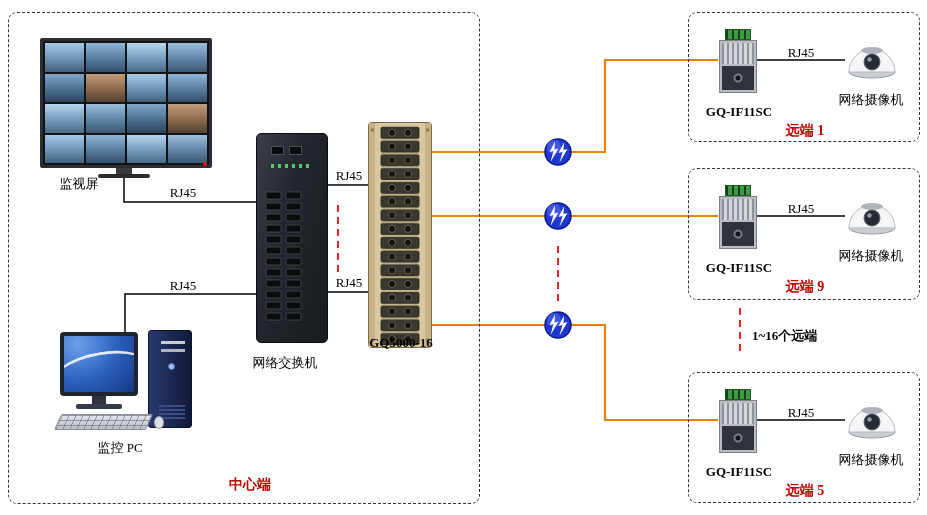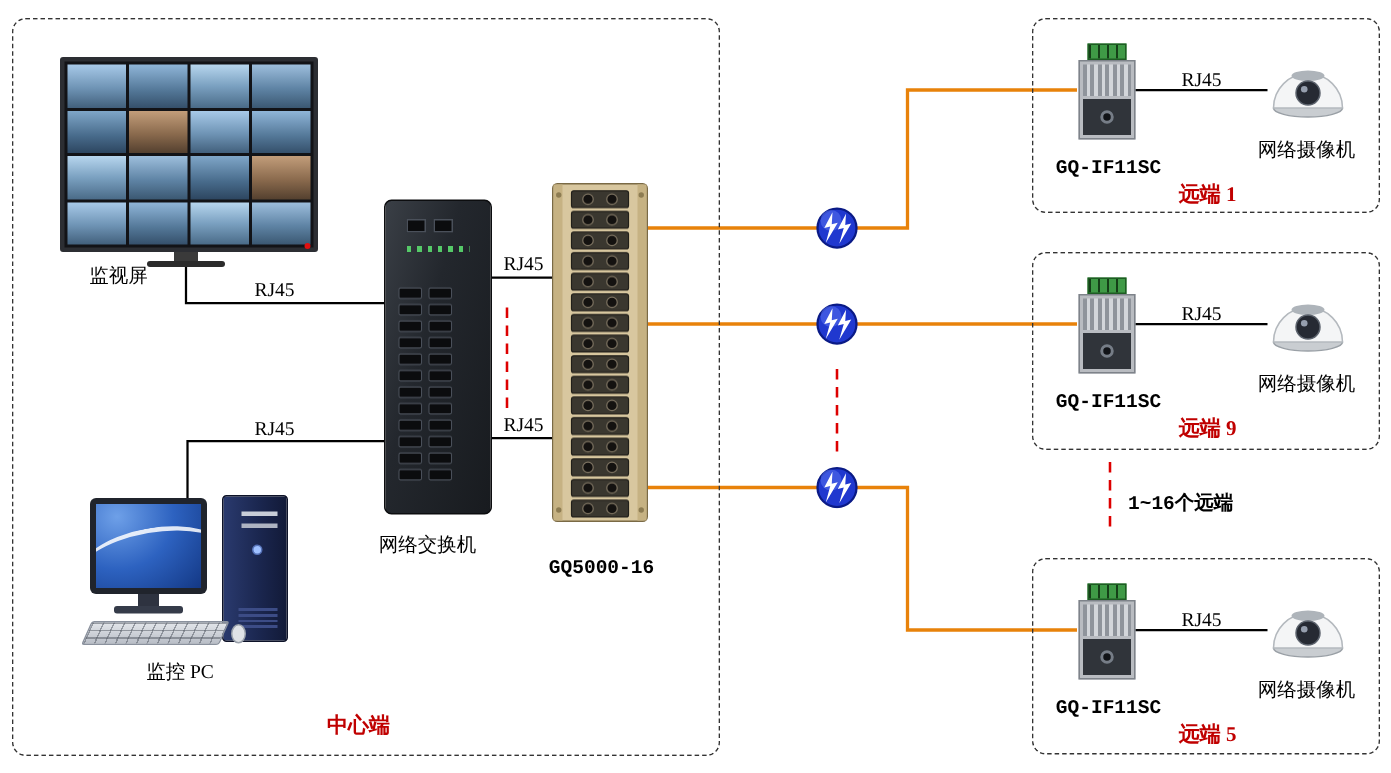--- a/index.html
+++ b/index.html
@@ -14,21 +14,21 @@
   .remote-box.r1 { top:12px;  height:130px; }
   .remote-box.r2 { top:168px; height:132px; }
   .remote-box.r16{ top:372px; height:131px; }
 
   .wires { position:absolute; left:0; top:0; }
   .wires .blk { stroke:#000; stroke-width:1.5; fill:none; }
   .wires .org { stroke:#e8820a; stroke-width:2.2; fill:none; }
   .wires .red { stroke:#dd0000; stroke-width:1.7; stroke-dasharray:7 5; fill:none; }
 
   .lbl { position:absolute; font-size:13px; color:#000; text-align:center; line-height:1.15; white-space:nowrap; }
-  .lbl.bold { font-weight:bold;font-family:Liberation Mono, monospace; }
+  .lbl.bold { font-weight:bold; }
   .lbl.red { color:#c00000; font-weight:bold; font-size:14px; }
 
   
   .wall { position:absolute; left:40px; top:38px; width:172px; height:130px;
           background:#121317; border:3px solid #2c2e33; border-radius:2px;
           display:grid; grid-template-columns:repeat(4,1fr); grid-template-rows:repeat(4,1fr);
           gap:2px; padding:2px; }
   .wall i { display:block; }
   .wall i:nth-child(6n+1){ background:linear-gradient(180deg,#a7c9e8 0%,#6e93b4 55%,#42607c 100%); }
   .wall i:nth-child(6n+2){ background:linear-gradient(180deg,#8fb5d8 0%,#537797 60%,#35506b 100%); }
@@ -179,21 +179,21 @@
       <rect x="0.5" y="0.5" width="63" height="225" rx="3" fill="#d8c79f" stroke="#7a6a45"></rect>
       <rect x="1" y="1" width="6" height="224" fill="#c6b283"></rect>
       <rect x="57" y="1" width="6" height="224" fill="#c6b283"></rect>
       <rect x="0" y="4" width="64" height="220" fill="url(#gqrows)"></rect>
       <circle cx="4.5" cy="8" r="1.8" fill="#8d7c52"></circle>
       <circle cx="4.5" cy="218" r="1.8" fill="#8d7c52"></circle>
       <circle cx="59.5" cy="8" r="1.8" fill="#8d7c52"></circle>
       <circle cx="59.5" cy="218" r="1.8" fill="#8d7c52"></circle>
     </svg>
   </div>
-  <div class="lbl bold" style="left:353px;top:372px;width:96px">GQ5000-16</div>
+  <div class="lbl bold" style="left:353px;top:336px;width:96px">GQ5000-16</div>
 
   <div class="pc">
     <div class="tower">
       <span class="drive1"></span>
       <span class="drive2"></span>
       <span class="power"></span>
       <span class="vents"></span>
     </div>
     <div class="monitor">
       <div class="screen"></div>
@@ -203,21 +203,21 @@
     <div class="keyboard"></div>
     <div class="mouse"></div>
   </div>
   <div class="lbl" style="left:78px;top:441px;width:84px">监控 PC</div>
 
   <div class="lbl" style="left:158px;top:186px;width:50px">RJ45</div>
   <div class="lbl" style="left:158px;top:279px;width:50px">RJ45</div>
   <div class="lbl" style="left:330px;top:169px;width:38px">RJ45</div>
   <div class="lbl" style="left:330px;top:276px;width:38px">RJ45</div>
 
-  <div class="lbl red" style="left:194px;top:477px;width:90px">中心端</div>
+  <div class="lbl red" style="left:205px;top:477px;width:90px">中心端</div>
 
   <div class="fiber-icon f1">
     <svg viewBox="0 0 28 28" width="28" height="28">
       <circle cx="14" cy="14" r="13" fill="#2038cf" stroke="#0a1a86" stroke-width="1.5"></circle>
       <circle cx="10" cy="9" r="7" fill="#4f69ea" opacity="0.65"></circle>
       <path d="M11,3.5 L5.5,14 L9.5,13 L6.5,24 L14.5,10.5 L10.5,11.5 Z" fill="#fff"></path>
       <path d="M20,4.5 L14.5,15 L18.5,14 L15.5,24.5 L23.5,11 L19.5,12 Z" fill="#fff"></path>
     </svg>
   </div>
   <div class="fiber-icon f2">

